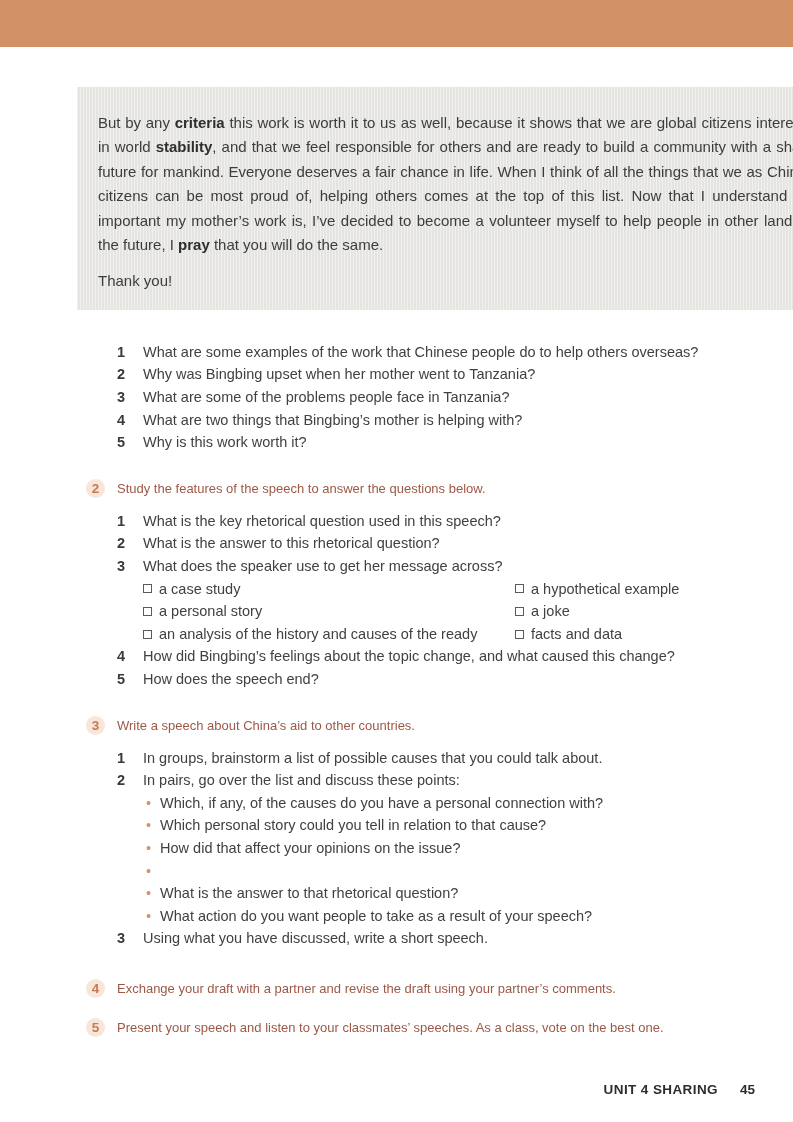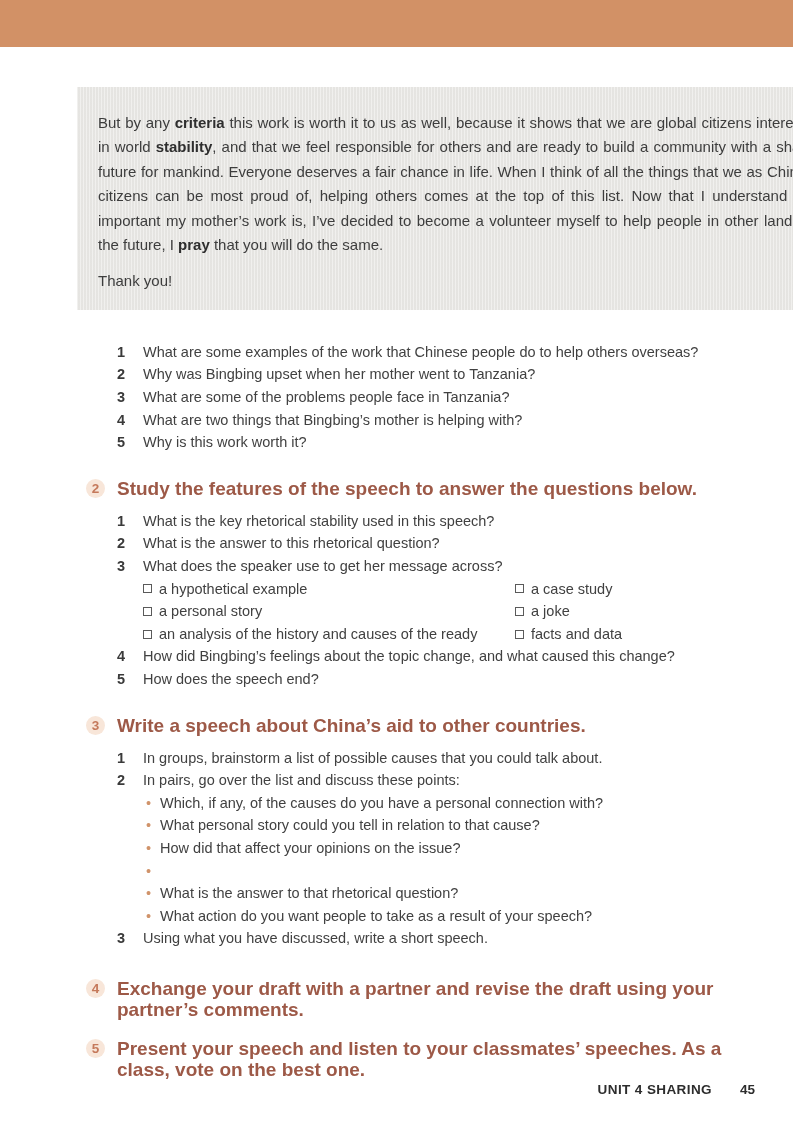--- a/index.html
+++ b/index.html
@@ -45,22 +45,22 @@
     width:19px; height:19px; flex:none;
     border-radius:50%;
     background:#f8e6d9;
     color:#c5795b;
     font-weight:bold;
     font-size:13.5px;
     display:flex; align-items:center; justify-content:center;
     margin-top:1px;
   }
   .sec-title {
-    font-size:19px;
-    font-weight:bold;
+    font-size:13px;
+    font-weight:normal;
     color:#9d5947;
     line-height:21px;
     max-width:608px;
   }
   .mt24 { margin-top:24px; }
   .mt28 { margin-top:28px; }
   .mt18 { margin-top:18px; }
   .sec-body { margin-top:11px; }
 
   .cb-grid {
@@ -79,21 +79,21 @@
 
   .bullet-list { margin-left:29px; }
   .bullet-row { display:flex; gap:9px; line-height:22.6px; font-size:14.5px; }
   .dot { color:#d0936a; flex:none; font-size:14.5px; }
 
   .footer {
     position:absolute;
     right:38px;
     bottom:25px;
     display:flex;
-    gap:22px;
+    gap:16px;
     align-items:baseline;
     font-size:13.5px;
     color:#2d2d2d;
   }
   .footer .unit { font-weight:bold; letter-spacing:0.4px; }
   .footer .pg { font-weight:bold;margin-left:6px; }
 </style>
 </head>
 <body>
 
@@ -130,40 +130,40 @@
   </div>
 
   <div class="sec-head mt24">
     <span class="sec-circle">2</span>
     <span class="sec-title">Study the features of the speech to answer the questions below.</span>
   </div>
   <div class="sec-body">
     <div class="q-list">
       <div class="q-row">
         <span class="q-num">1</span>
-        <span class="q-text">What is the key rhetorical stability used in this speech?</span>
+        <span class="q-text">What is the key rhetorical question used in this speech?</span>
       </div>
       <div class="q-row">
         <span class="q-num">2</span>
         <span class="q-text">What is the answer to this rhetorical question?</span>
       </div>
       <div class="q-row">
         <span class="q-num">3</span>
         <span class="q-text">What does the speaker use to get her message across?</span>
       </div>
     </div>
 
     <div class="cb-grid">
       <div class="cb">
         <span class="cb-box"></span>
+        <span>a case study</span>
+      </div>
+      <div class="cb">
+        <span class="cb-box"></span>
         <span>a hypothetical example</span>
-      </div>
-      <div class="cb">
-        <span class="cb-box"></span>
-        <span>a case study</span>
       </div>
       <div class="cb">
         <span class="cb-box"></span>
         <span>a personal story</span>
       </div>
       <div class="cb">
         <span class="cb-box"></span>
         <span>a joke</span>
       </div>
       <div class="cb">
@@ -203,21 +203,21 @@
         <span class="q-text">In pairs, go over the list and discuss these points:</span>
       </div>
 
       <div class="bullet-list">
         <div class="bullet-row">
           <span class="dot">•</span>
           <span>Which, if any, of the causes do you have a personal connection with?</span>
         </div>
         <div class="bullet-row">
           <span class="dot">•</span>
-          <span>What personal story could you tell in relation to that cause?</span>
+          <span>Which personal story could you tell in relation to that cause?</span>
         </div>
         <div class="bullet-row">
           <span class="dot">•</span>
           <span>How did that affect your opinions on the issue?</span>
         </div>
         <div class="bullet-row">
           <span class="dot">•</span>
         </div>
         <div class="bullet-row">
           <span class="dot">•</span>

